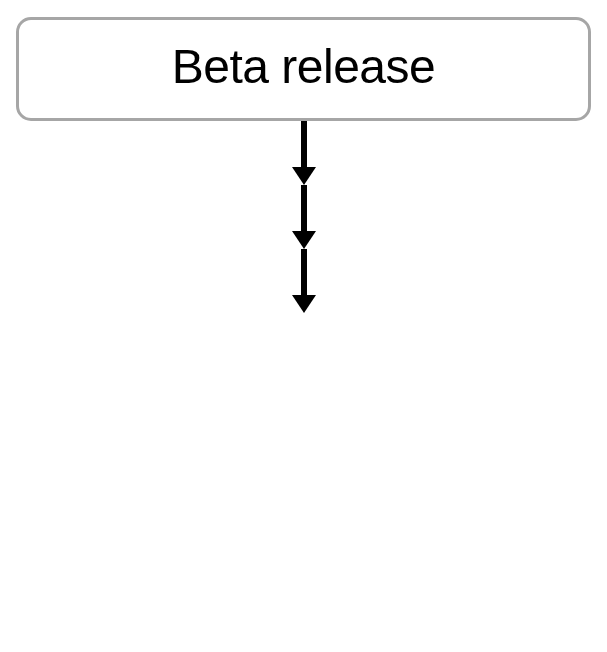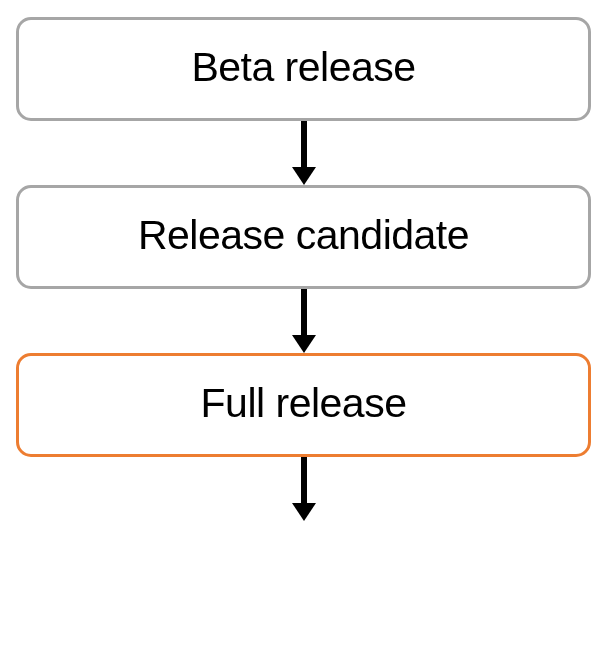--- a/index.html
+++ b/index.html
@@ -31,21 +31,21 @@
     border-radius: 15px;
     background: var(--background, #ffffff);
     display: flex;
     align-items: center;
     justify-content: center;
   }
   .node.highlighted {
     border-color: var(--highlight-border, #ED7D31);
   }
   .node-label {
-    font-size: 41px;
+    font-size: 48px;
     line-height: 1;
     color: var(--text, #000000);
     white-space: nowrap;
     letter-spacing: -0.5px;
     padding-bottom: 4px;
   }
   .arrow {
     flex: none;
     height: 64px;
     display: flex;
@@ -72,32 +72,26 @@
 
   <div class="node">
     <span class="node-label">Beta release</span>
   </div>
 
   <div class="arrow">
     <div class="arrow-stem"></div>
     <div class="arrow-head"></div>
   </div>
 
-  <div class="node">
-    <span class="node-label">Release candidate</span>
-  </div>
 
   <div class="arrow">
     <div class="arrow-stem"></div>
     <div class="arrow-head"></div>
   </div>
 
-  <div class="node highlighted">
-    <span class="node-label">Full release</span>
-  </div>
 
   <div class="arrow">
     <div class="arrow-stem"></div>
     <div class="arrow-head"></div>
   </div>
 
 
 </div>
 
 </body></html>

